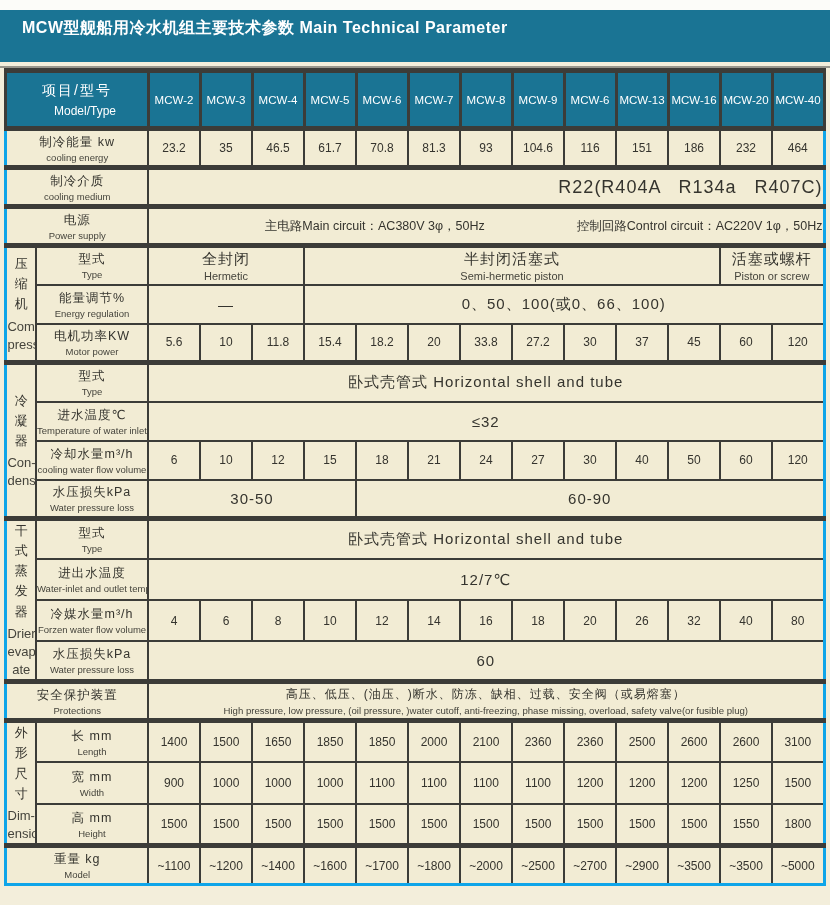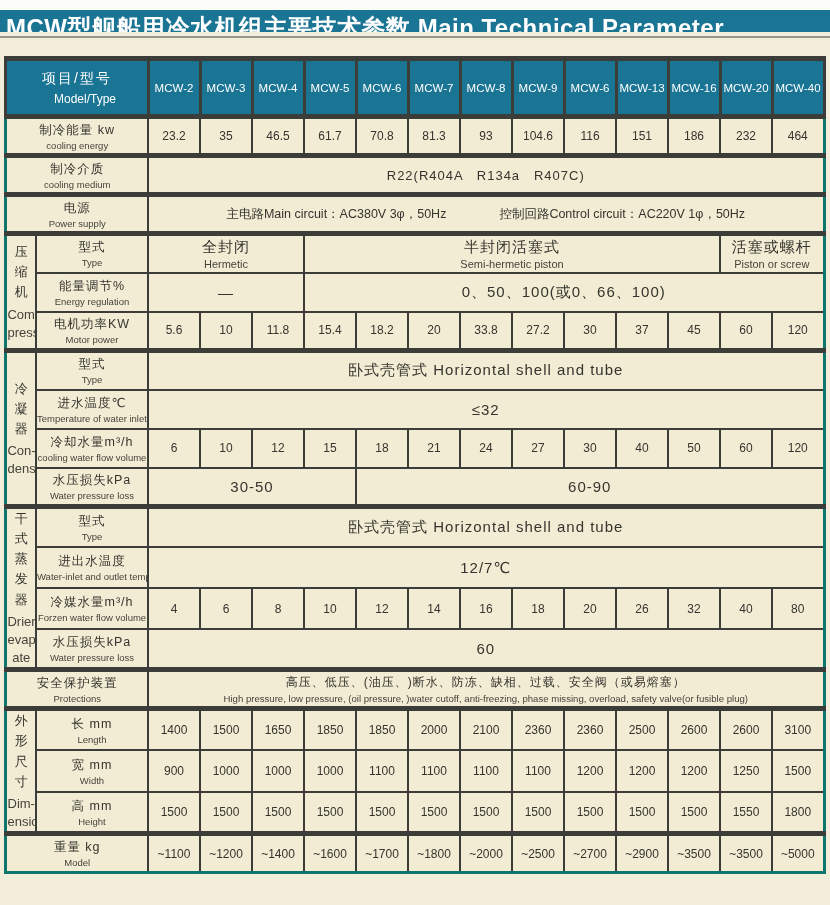--- a/index.html
+++ b/index.html
@@ -6,28 +6,28 @@
   html,body{margin:0;padding:0;}
   body{
     width:830px;
     background:#f3eedb;
     font-family:"Liberation Sans","DejaVu Sans",sans-serif;
     color:#35342e;
   }
   .topstrip{height:10px;background:#fcfcf9;}
   .banner{
     background:#1a7494;color:#ffffff;font-weight:bold;
-    font-size:24px;line-height:35px;height:22px;
-    padding-left:6px;letter-spacing:0.5px;white-space:nowrap;overflow:hidden;
+    font-size:16px;line-height:35px;height:52px;
+    padding-left:22px;letter-spacing:0.5px;white-space:nowrap;overflow:hidden;
   }
   .divider{height:2px;background:#98968c;margin-top:4px;}
   table{
     border-collapse:collapse;table-layout:fixed;
-    width:820px;margin:18px auto 6px auto;
-    border:3px solid #0f766e;background:#3c3c38;
+    width:820px;margin:0 auto 6px auto;
+    border:3px solid #0ea5e9;background:#3c3c38;
   }
   col.c-sect{width:30px;}
   col.c-attr{width:112px;}
   col.c-val{width:52px;}
   td,th{
     border:2px solid #3c3c38;background:#f2ecd4;
     text-align:center;vertical-align:middle;
     padding:1px 0;height:39px;overflow:hidden;
   }
   tr.gs>td,tr.gs>th{border-top:5px solid #3c3c38;}
@@ -37,22 +37,22 @@
   th.hdr-label .lz{font-size:14px;letter-spacing:2px;}
   th.hdr-label .le{font-size:12px;margin-top:4px;padding-left:16px;}
   td.attr .lz{font-size:12.5px;letter-spacing:1px;white-space:nowrap;}
   td.attr .le{font-size:9.5px;margin-top:1px;white-space:nowrap;color:#45443c;}
   td.sect{padding:0;}
   .sect-zh{font-size:13px;line-height:1.55;white-space:pre-line;letter-spacing:0;}
   .sect-en{font-size:13px;line-height:1.4;white-space:pre-line;margin-top:3px;color:#45443c;}
   td.val{font-size:12px;padding:0;}
   td.merged .lz{font-size:15px;letter-spacing:1px;}
   td.merged .le{font-size:11px;margin-top:1px;color:#45443c;}
-  .medium-text{font-size:13px;letter-spacing:1px;white-space:pre;}
-  .ps{display:flex;justify-content:center;gap:53px;font-size:12.5px;white-space:nowrap;}
+  .medium-text{font-size:18px;letter-spacing:1px;white-space:pre;text-align:right;}
+  .ps{display:flex;justify-content:flex-end;gap:92px;font-size:12.5px;white-space:nowrap;}
   .prot-zh{font-size:12px;letter-spacing:1px;white-space:nowrap;}
   .prot-en{font-size:9.6px;margin-top:2px;white-space:nowrap;color:#45443c;}
 </style>
 </head>
 <body>
 
 <div class="topstrip"></div>
 <div class="banner">MCW型舰船用冷水机组主要技术参数  Main  Technical  Parameter</div>
 <div class="divider"></div>
 

